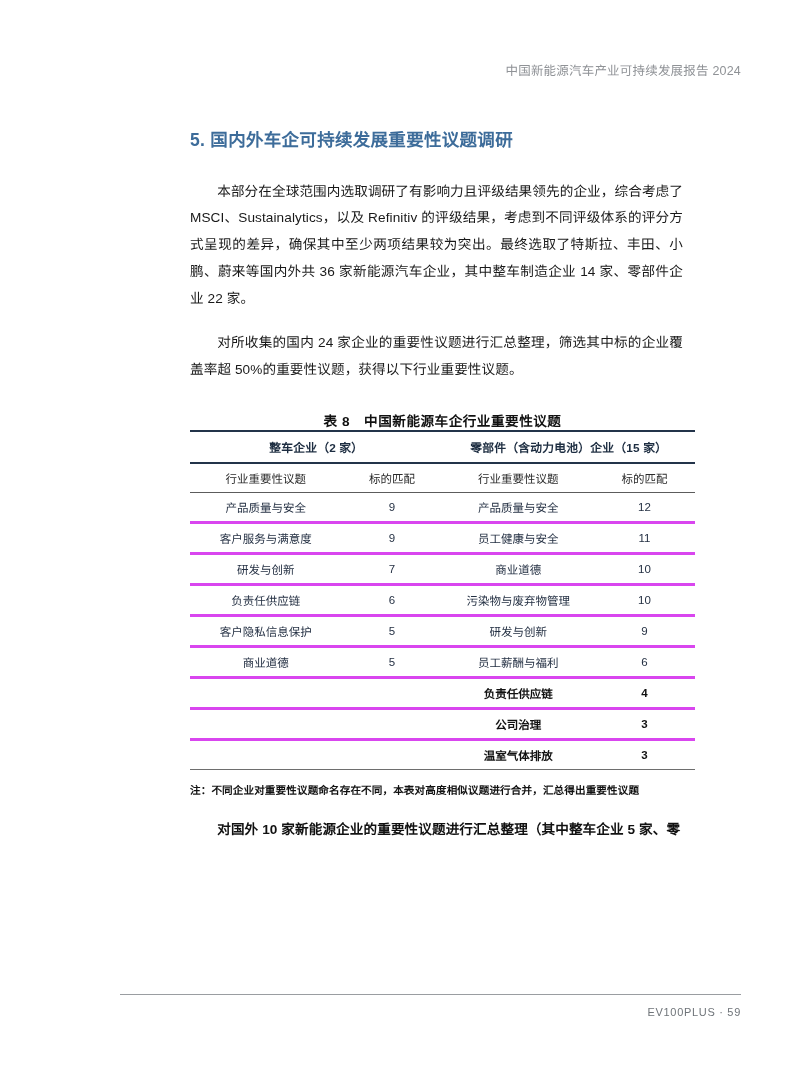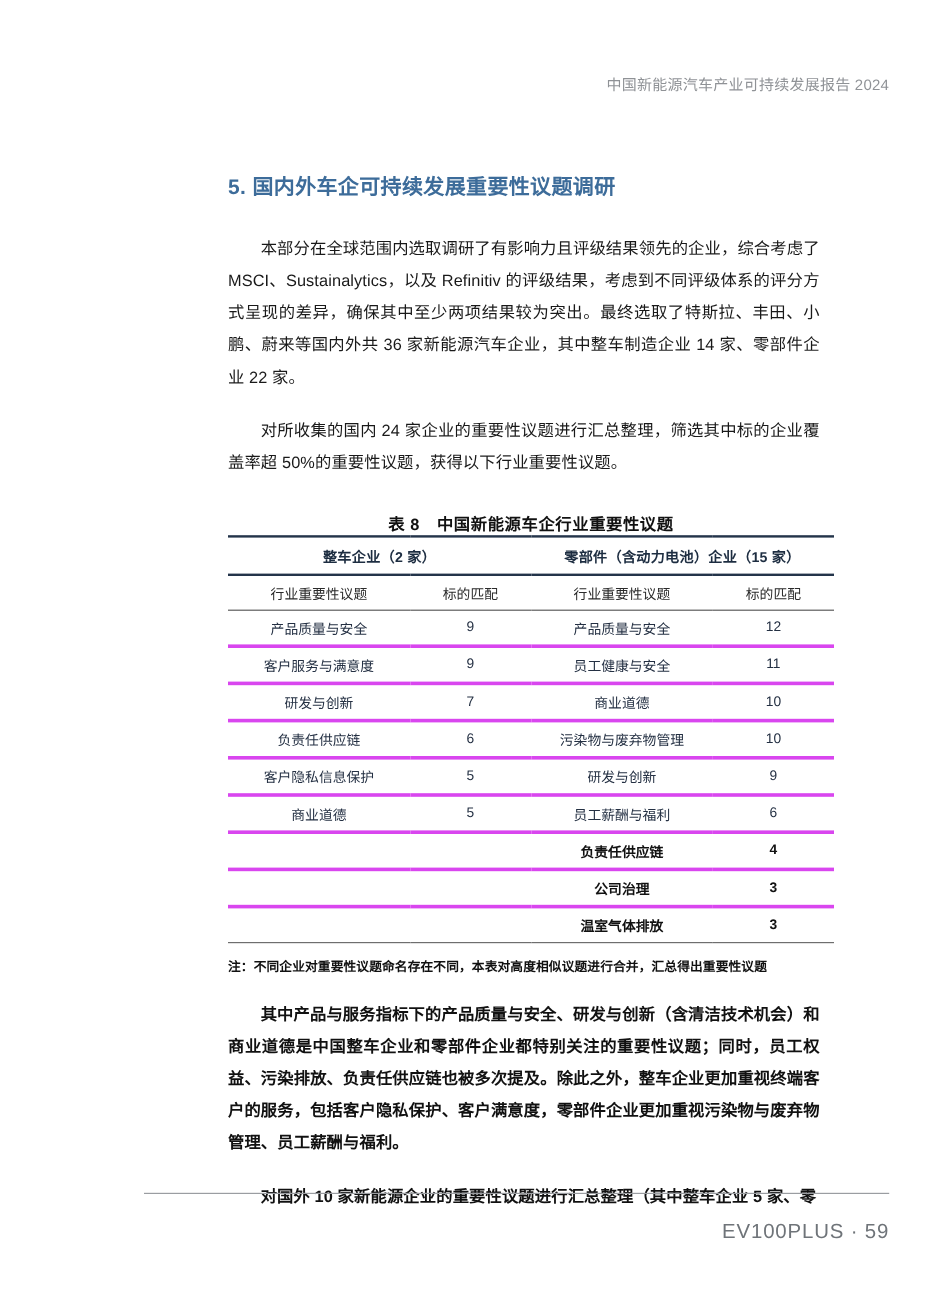--- a/index.html
+++ b/index.html
@@ -40,21 +40,21 @@
     left: 120px;
     top: 128px;
     width: 575px;
   }
 
   .section-title {
     font-size: 17.5px;
     font-weight: bold;
     color: #3d6c9a;
     letter-spacing: 0.3px;
-    margin: 16px 0 26px 70px;
+    margin: 0 0 26px 70px;
     line-height: 1.4;
   }
 
   .para {
     font-size: 13.6px;
     line-height: 1.97;
     color: #191919;
     margin: 0 12px 10px 0;
     text-align: justify;
     text-justify: inter-ideograph;
@@ -145,22 +145,22 @@
     position: absolute;
     left: 120px;
     right: 52px;
     bottom: 82px;
     height: 0;
     border-top: 1px solid #9a9da1;
   }
   .footer-text {
     position: absolute;
     right: 52px;
-    bottom: 40px;
-    font-size: 17px;
+    bottom: 59px;
+    font-size: 11px;
     color: #6f7479;
     letter-spacing: 0.7px;
     white-space: nowrap;
   }
 </style>
 </head>
 <body>
 
 <div class="page">
 
@@ -250,21 +250,20 @@
               <td></td>
               <td>温室气体排放</td>
               <td>3</td>
             </tr>
           </tbody>
       </table>
     </div>
 
     <div class="table-note">注：不同企业对重要性议题命名存在不同，本表对高度相似议题进行合并，汇总得出重要性议题</div>
 
-    <p class="para bold para-gap-top">其中产品与服务指标下的产品质量与安全、研发与创新（含清洁技术机会）和商业道德是中国整车企业和零部件企业都特别关注的重要性议题；同时，员工权益、污染排放、负责任供应链也被多次提及。除此之外，整车企业更加重视终端客户的服务，包括客户隐私保护、客户满意度，零部件企业更加重视污染物与废弃物管理、员工薪酬与福利。</p>
 
     <p class="para bold para-gap-top last-gap">对国外 10 家新能源企业的重要性议题进行汇总整理（其中整车企业 5 家、零</p>
 
   </div>
 
   <div class="footer-rule"></div>
   <div class="footer-text">EV100PLUS · 59</div>
 
 </div>
 

